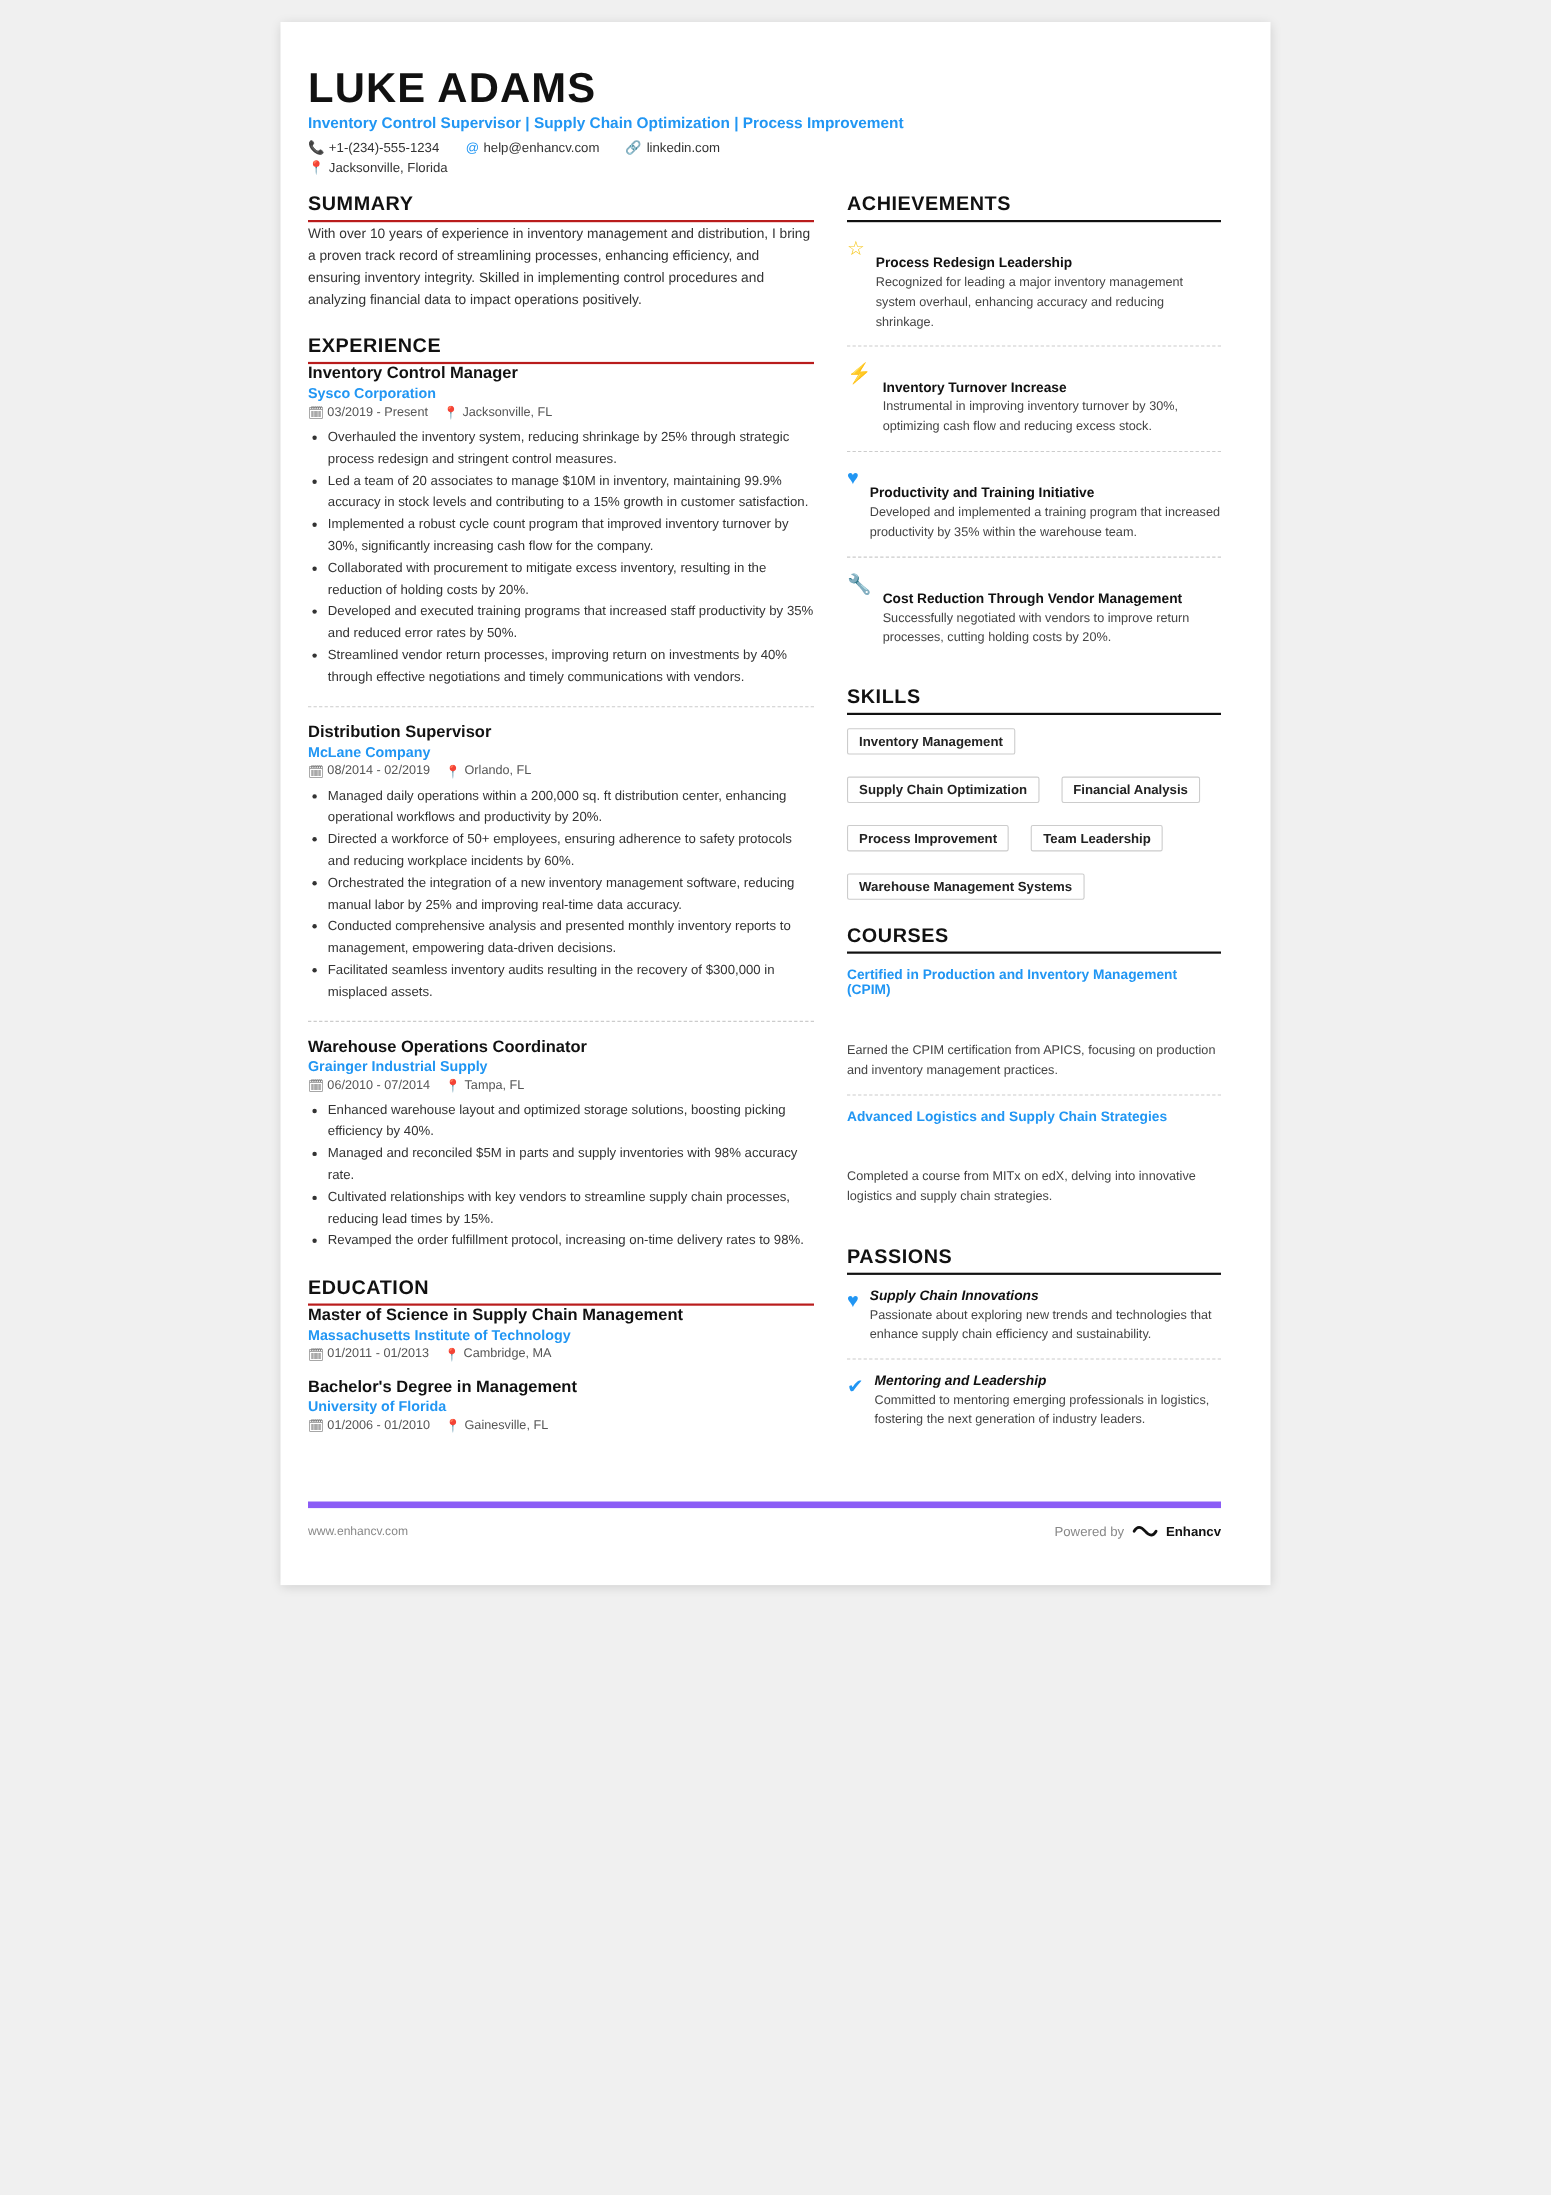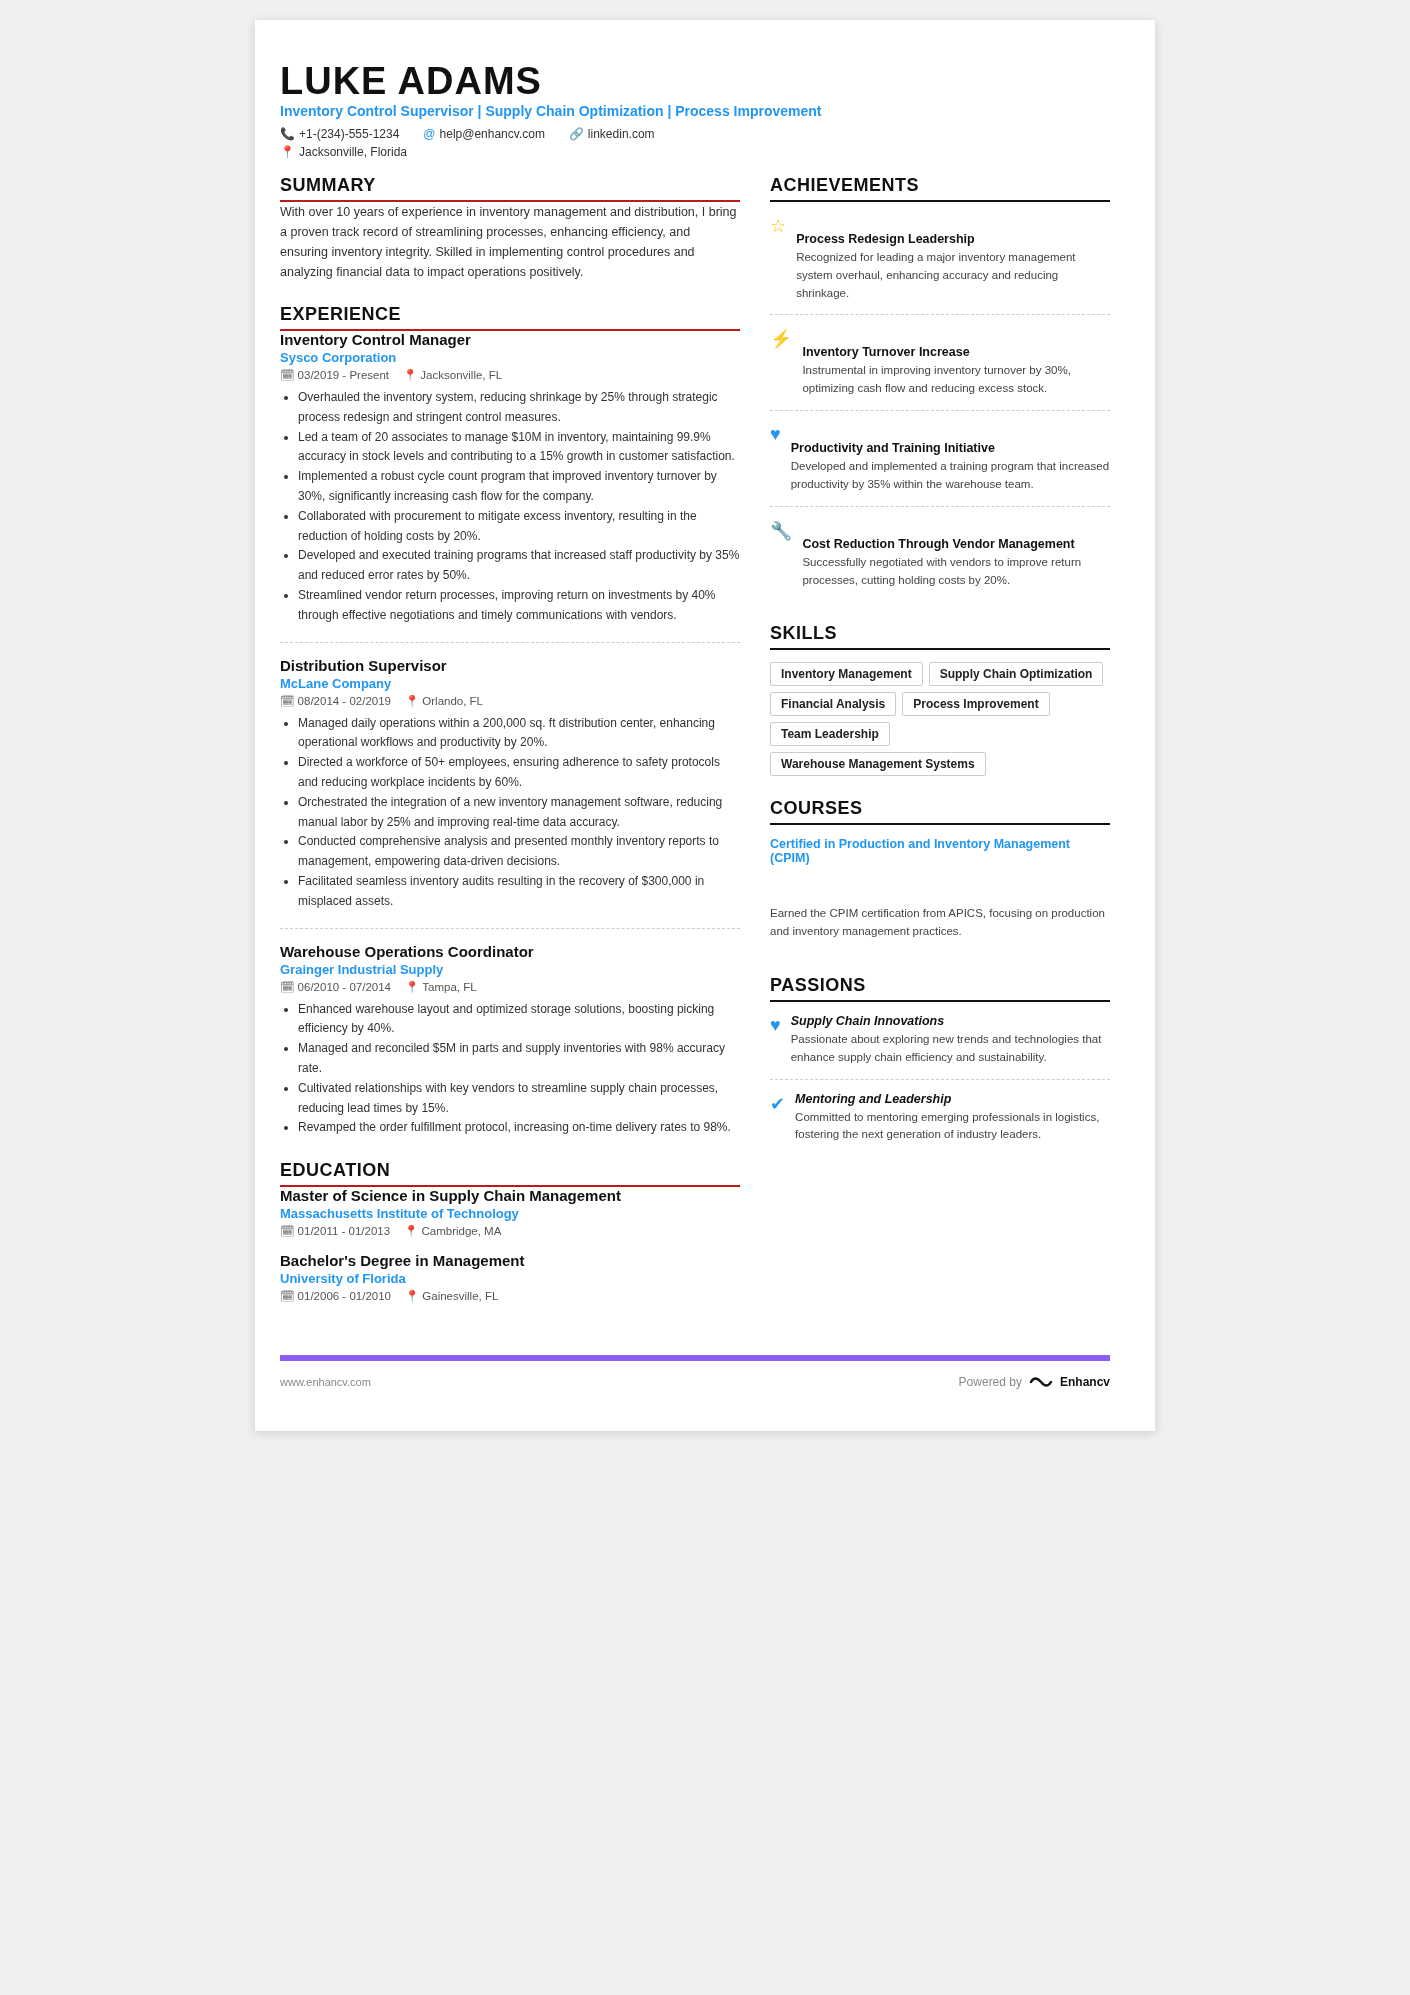--- a/index.html
+++ b/index.html
@@ -156,21 +156,21 @@
       margin-bottom: 3px;
       margin-top: 18px;
     }
     .ach-text {
       font-size: 11.5px;
       color: #444;
       line-height: 1.55;
     }
 
     
-    .skills-list { display: flex; flex-wrap: wrap; gap: 6px; align-items: flex-end; }
+    .skills-list { display: flex; flex-wrap: wrap; gap: 20px; align-items: flex-end; }
     .skill-tag {
       border: 1.5px solid #ccc;
       border-radius: 2px;
       padding: 4px 10px;
       font-size: 12px;
       font-weight: 600;
       color: #222;
       background: #fff;
     }
 
@@ -427,20 +427,24 @@
       </div>
 
       <div class="section">
         <div class="section-title-right">COURSES</div>
 
         <div class="course-item">
           <div class="course-name">Certified in Production and Inventory Management (CPIM)</div>
           <div class="course-text">Earned the CPIM certification from APICS, focusing on production and inventory management practices.</div>
         </div>
 
+        <div class="course-item">
+          <div class="course-name">Advanced Logistics and Supply Chain Strategies</div>
+          <div class="course-text">Completed a course from MITx on edX, delving into innovative logistics and supply chain strategies.</div>
+        </div>
       </div>
 
       <div class="section">
         <div class="section-title-right">PASSIONS</div>
 
         <div class="passion-item">
           <div class="passion-icon" style="color: #2196f3;">♥</div>
           <div class="passion-content">
             <div class="passion-title">Supply Chain Innovations</div>
             <div class="passion-text">Passionate about exploring new trends and technologies that enhance supply chain efficiency and sustainability.</div>

